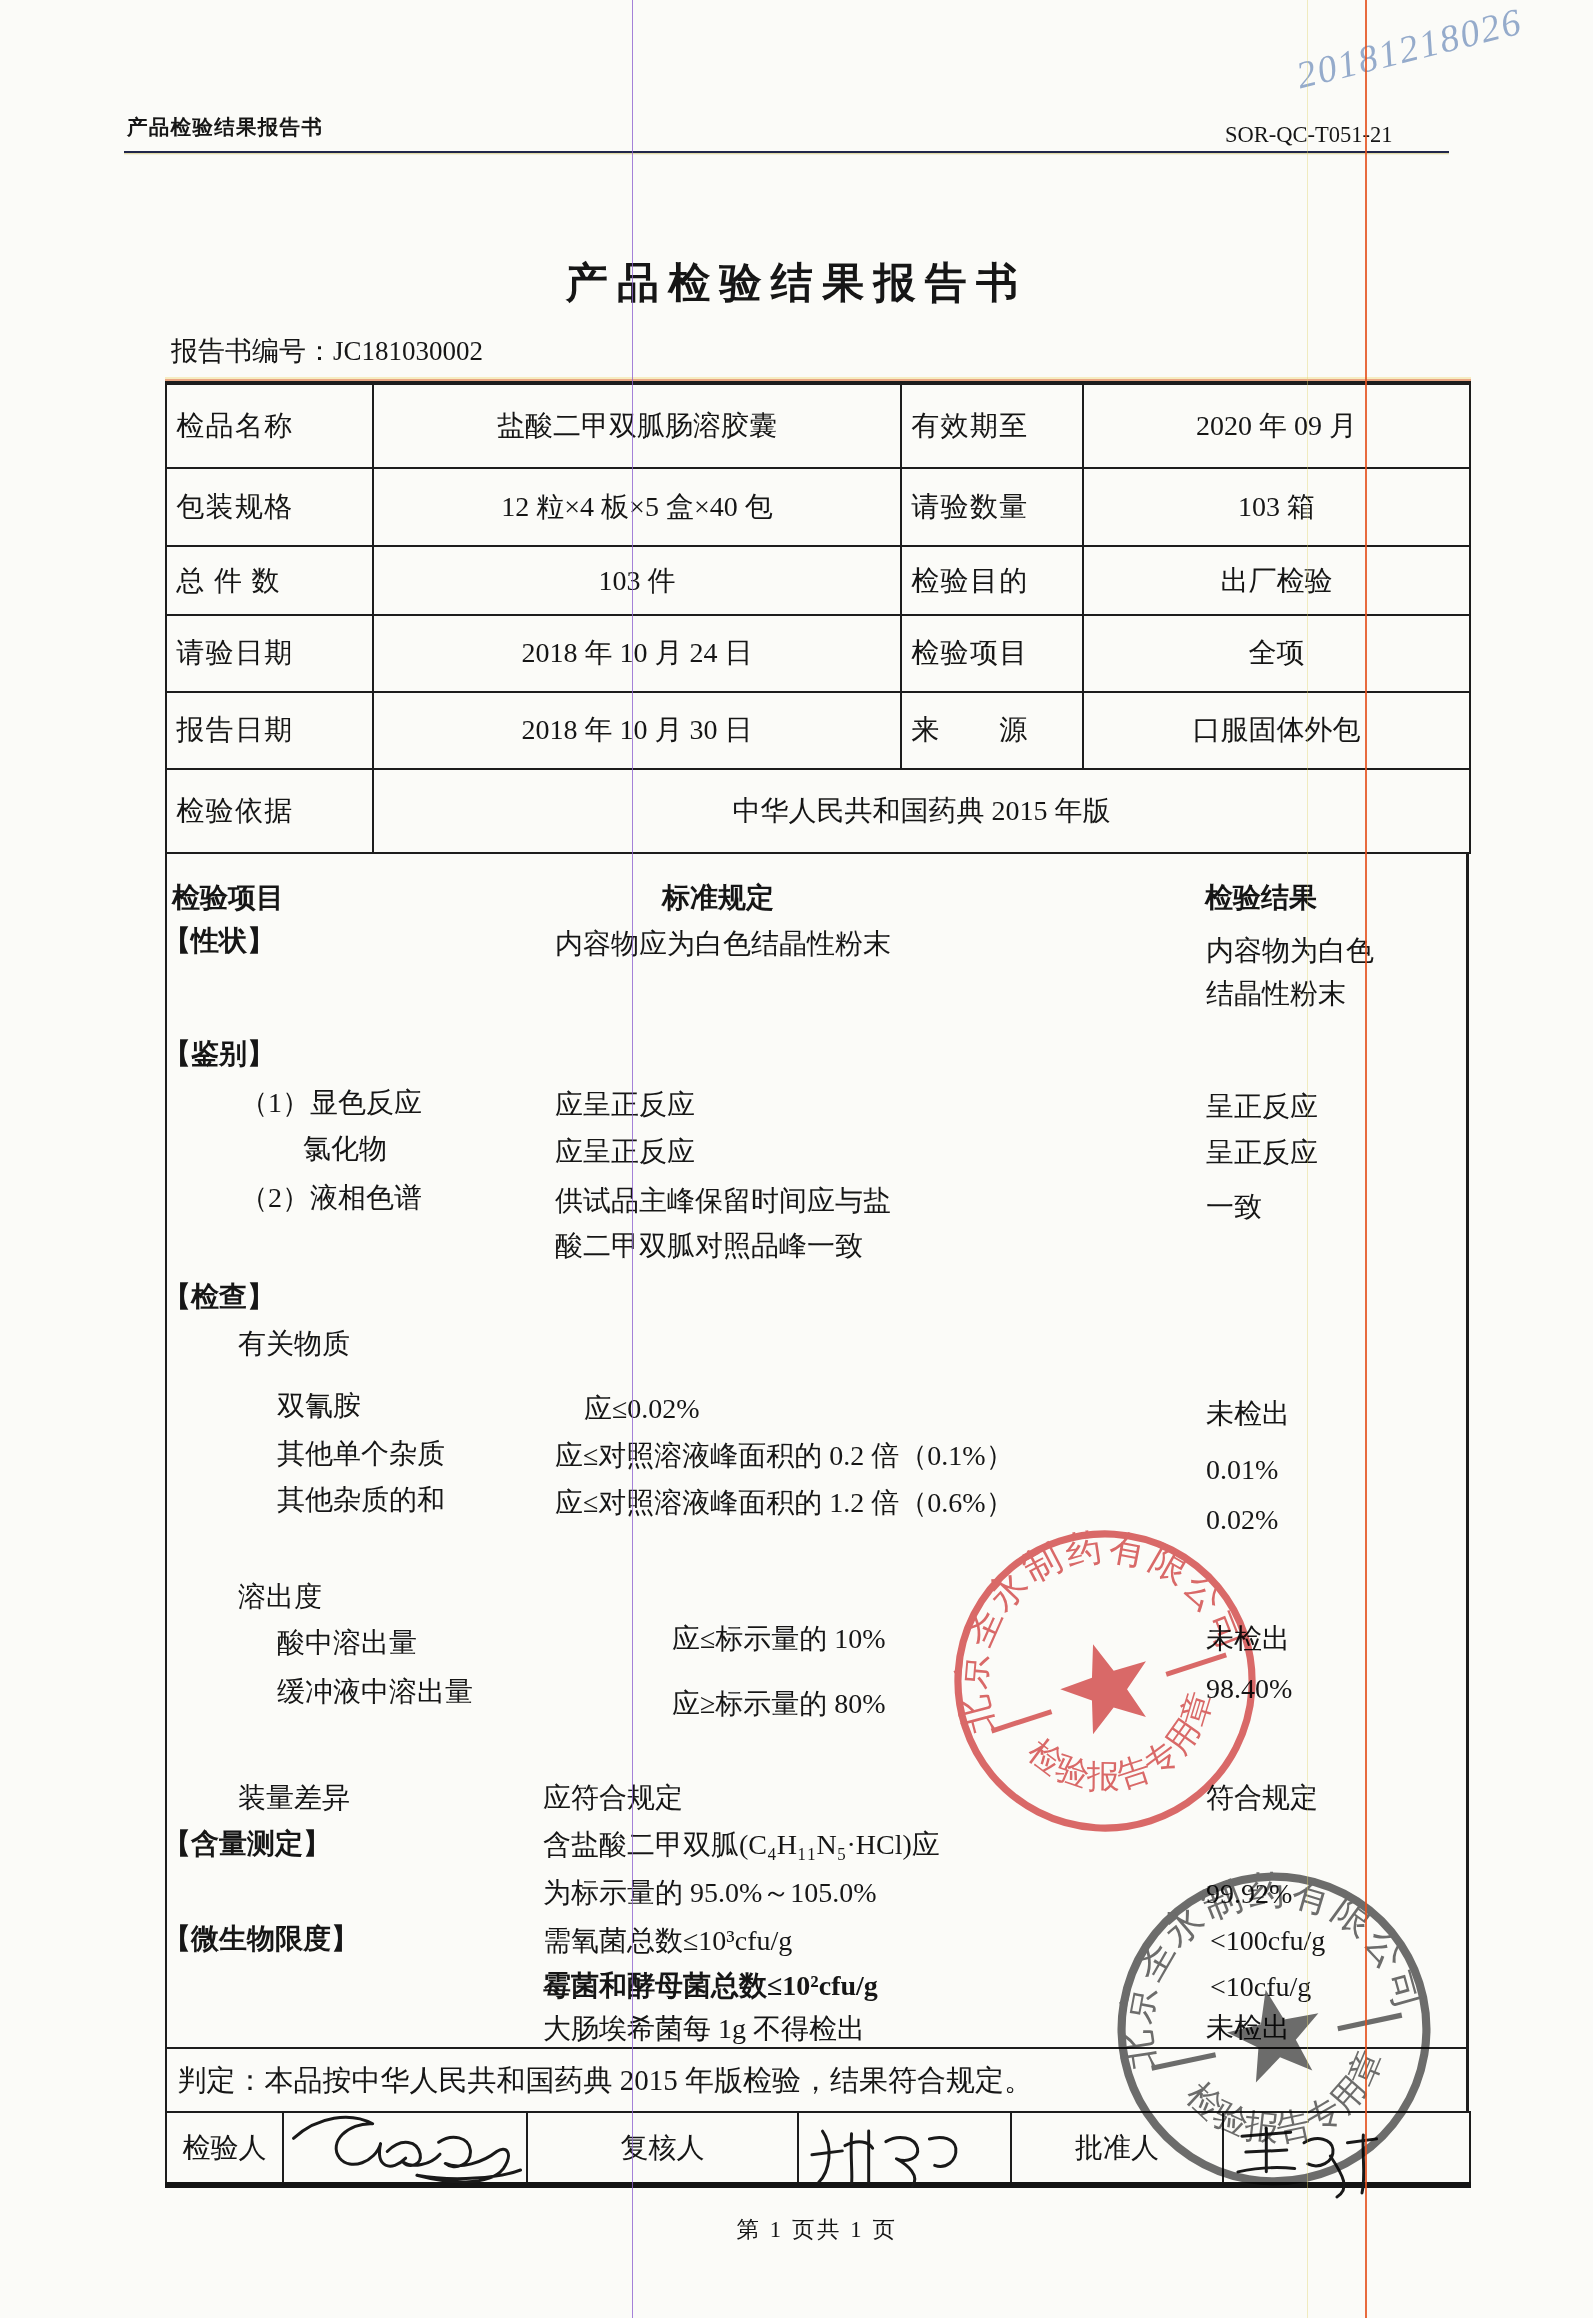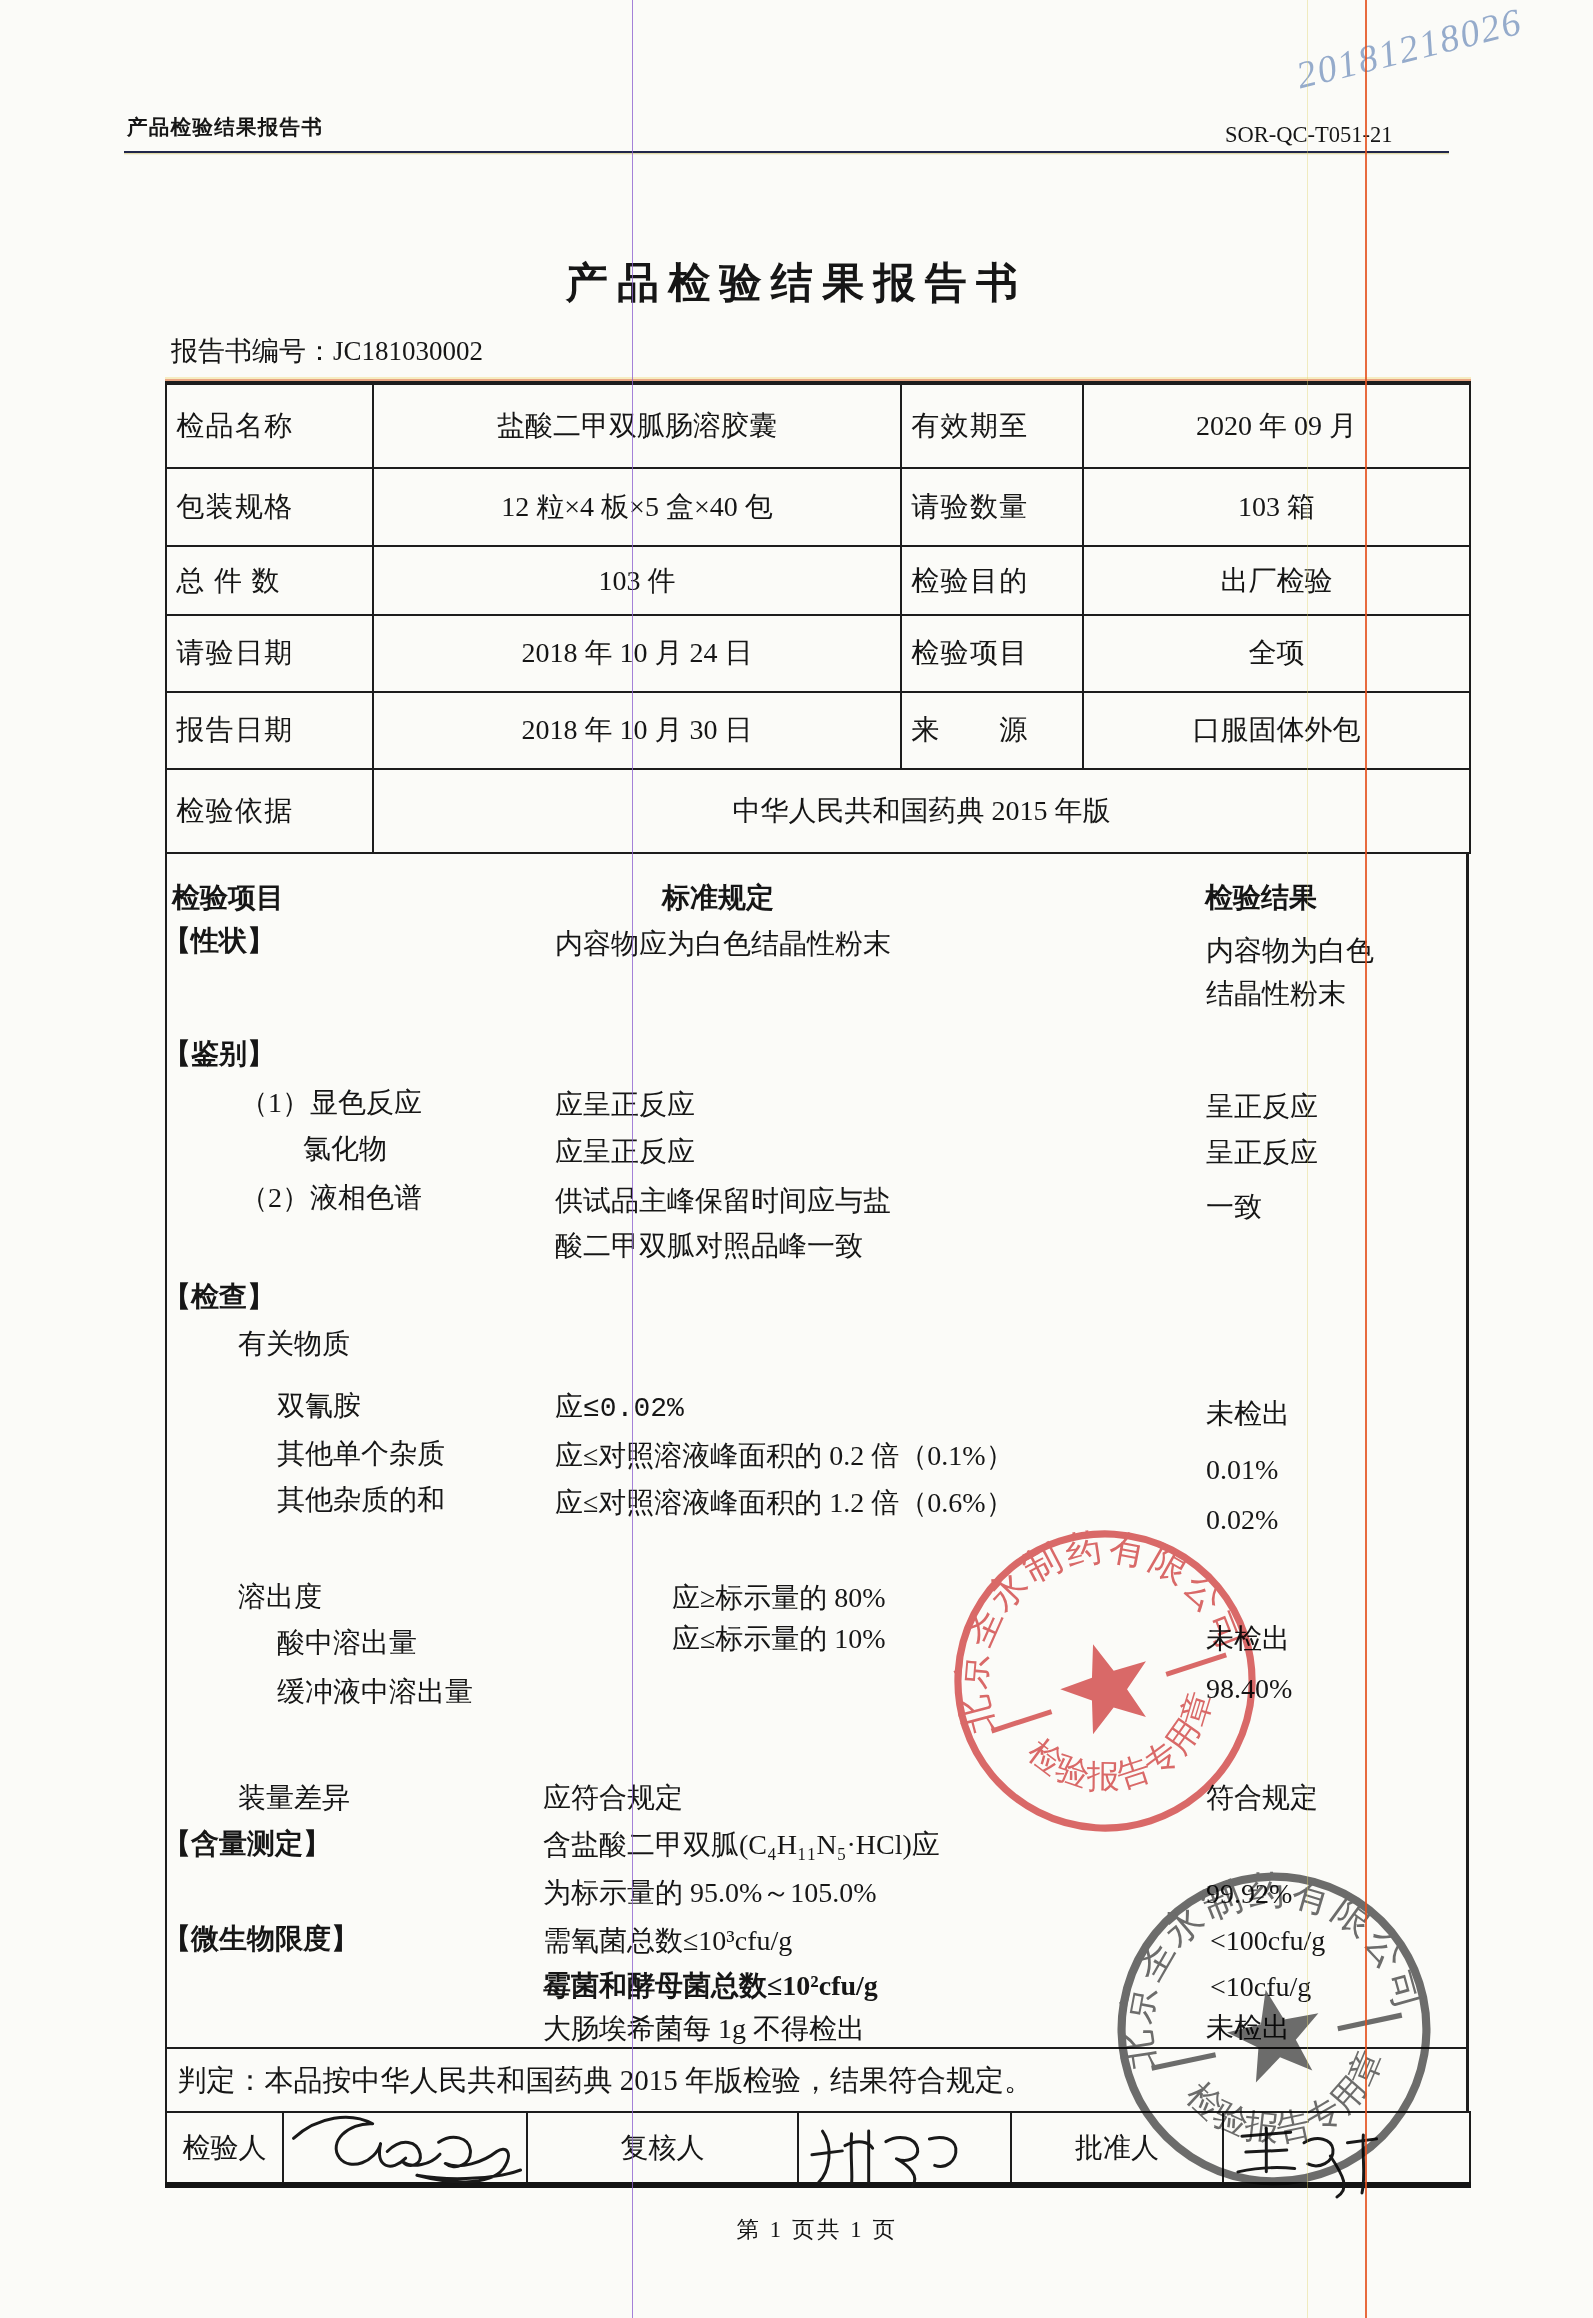--- a/index.html
+++ b/index.html
@@ -127,35 +127,35 @@
   <div class="t" style="left:555px;top:1136px;">应呈正反应</div>
   <div class="t" style="left:1206px;top:1137px;">呈正反应</div>
   <div class="t" style="left:240px;top:1182px;">（2）液相色谱</div>
   <div class="t" style="left:555px;top:1185px;text-align:center;">供试品主峰保留时间应与盐</div>
   <div class="t" style="left:1206px;top:1191px;">一致</div>
   <div class="t" style="left:555px;top:1230px;">酸二甲双胍对照品峰一致</div>
 
   <div class="t b" style="left:163px;top:1281px;">【检查】</div>
   <div class="t" style="left:238px;top:1328px;">有关物质</div>
   <div class="t" style="left:277px;top:1390px;">双氰胺</div>
-  <div class="t" style="left:555px;top:1393px;font-family:Liberation Mono, monospace;">应≤0.02%</div>
+  <div class="t" style="left:584px;top:1393px;">应≤0.02%</div>
   <div class="t" style="left:1206px;top:1398px;">未检出</div>
   <div class="t" style="left:277px;top:1438px;">其他单个杂质</div>
   <div class="t" style="left:555px;top:1440px;">应≤对照溶液峰面积的 0.2 倍（0.1%）</div>
   <div class="t" style="left:1206px;top:1454px;">0.01%</div>
   <div class="t" style="left:277px;top:1484px;">其他杂质的和</div>
   <div class="t" style="left:555px;top:1487px;">应≤对照溶液峰面积的 1.2 倍（0.6%）</div>
   <div class="t" style="left:1206px;top:1504px;">0.02%</div>
 
   <div class="t" style="left:238px;top:1581px;">溶出度</div>
   <div class="t" style="left:277px;top:1627px;">酸中溶出量</div>
   <div class="t" style="left:672px;top:1623px;">应≤标示量的 10%</div>
   <div class="t" style="left:1206px;top:1623px;">未检出</div>
   <div class="t" style="left:277px;top:1676px;">缓冲液中溶出量</div>
-  <div class="t" style="left:672px;top:1582px;text-align:center;">应≥标示量的 80%</div>
+  <div class="t" style="left:672px;top:1688px;text-align:center;">应≥标示量的 80%</div>
   <div class="t" style="left:1206px;top:1673px;">98.40%</div>
 
   <div class="t" style="left:238px;top:1782px;">装量差异</div>
   <div class="t" style="left:543px;top:1782px;">应符合规定</div>
   <div class="t" style="left:1206px;top:1782px;">符合规定</div>
 
   <div class="t b" style="left:163px;top:1828px;">【含量测定】</div>
   <div class="t" style="left:543px;top:1829px;">含盐酸二甲双胍(C₄H₁₁N₅·HCl)应</div>
   <div class="t" style="left:543px;top:1877px;">为标示量的 95.0%～105.0%</div>
   <div class="t" style="left:1206px;top:1878px;">99.92%</div>

